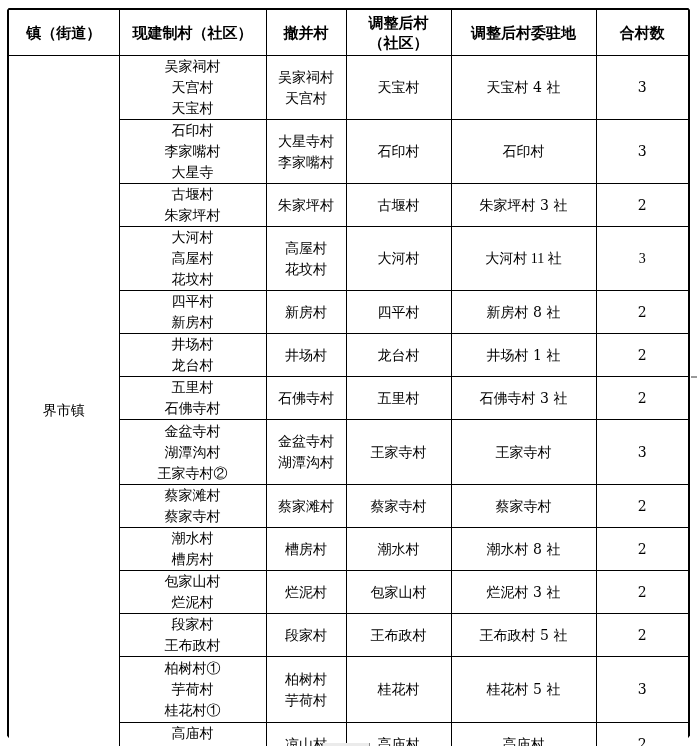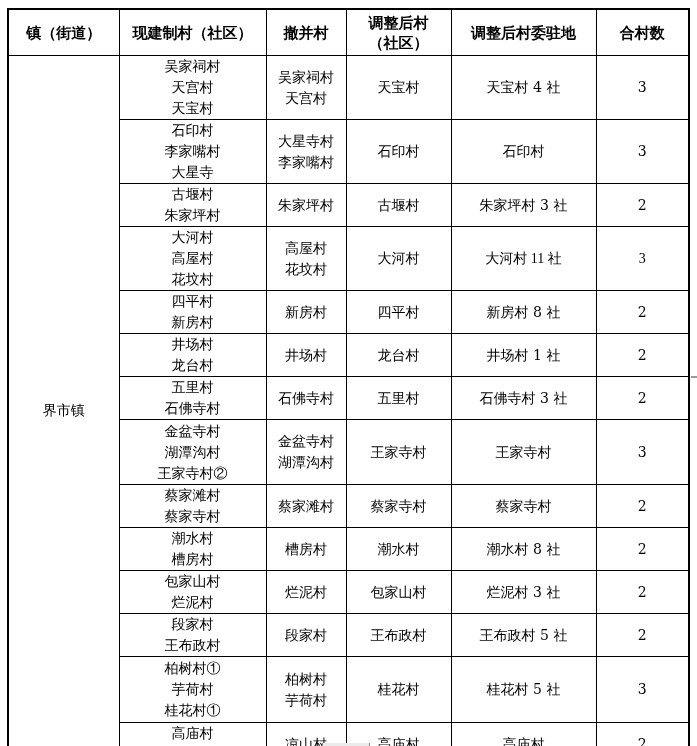--- a/index.html
+++ b/index.html
@@ -4,20 +4,21 @@
 <style>
   html, body { margin: 0; padding: 0; background: #ffffff; }
   .page {
     position: relative;
     width: 697px;
     height: 746px;
     background: #ffffff;
     overflow: hidden;
     font-family: "DejaVu Serif", "Liberation Serif", serif;
     color: #000000;
+    border-radius: 29px;
   }
   table.merge-table {
     position: absolute;
     left: 7px;
     top: 8px;
     border-collapse: collapse;
     table-layout: fixed;
     border: 2px solid #000000;
   }
   .merge-table th, .merge-table td {

